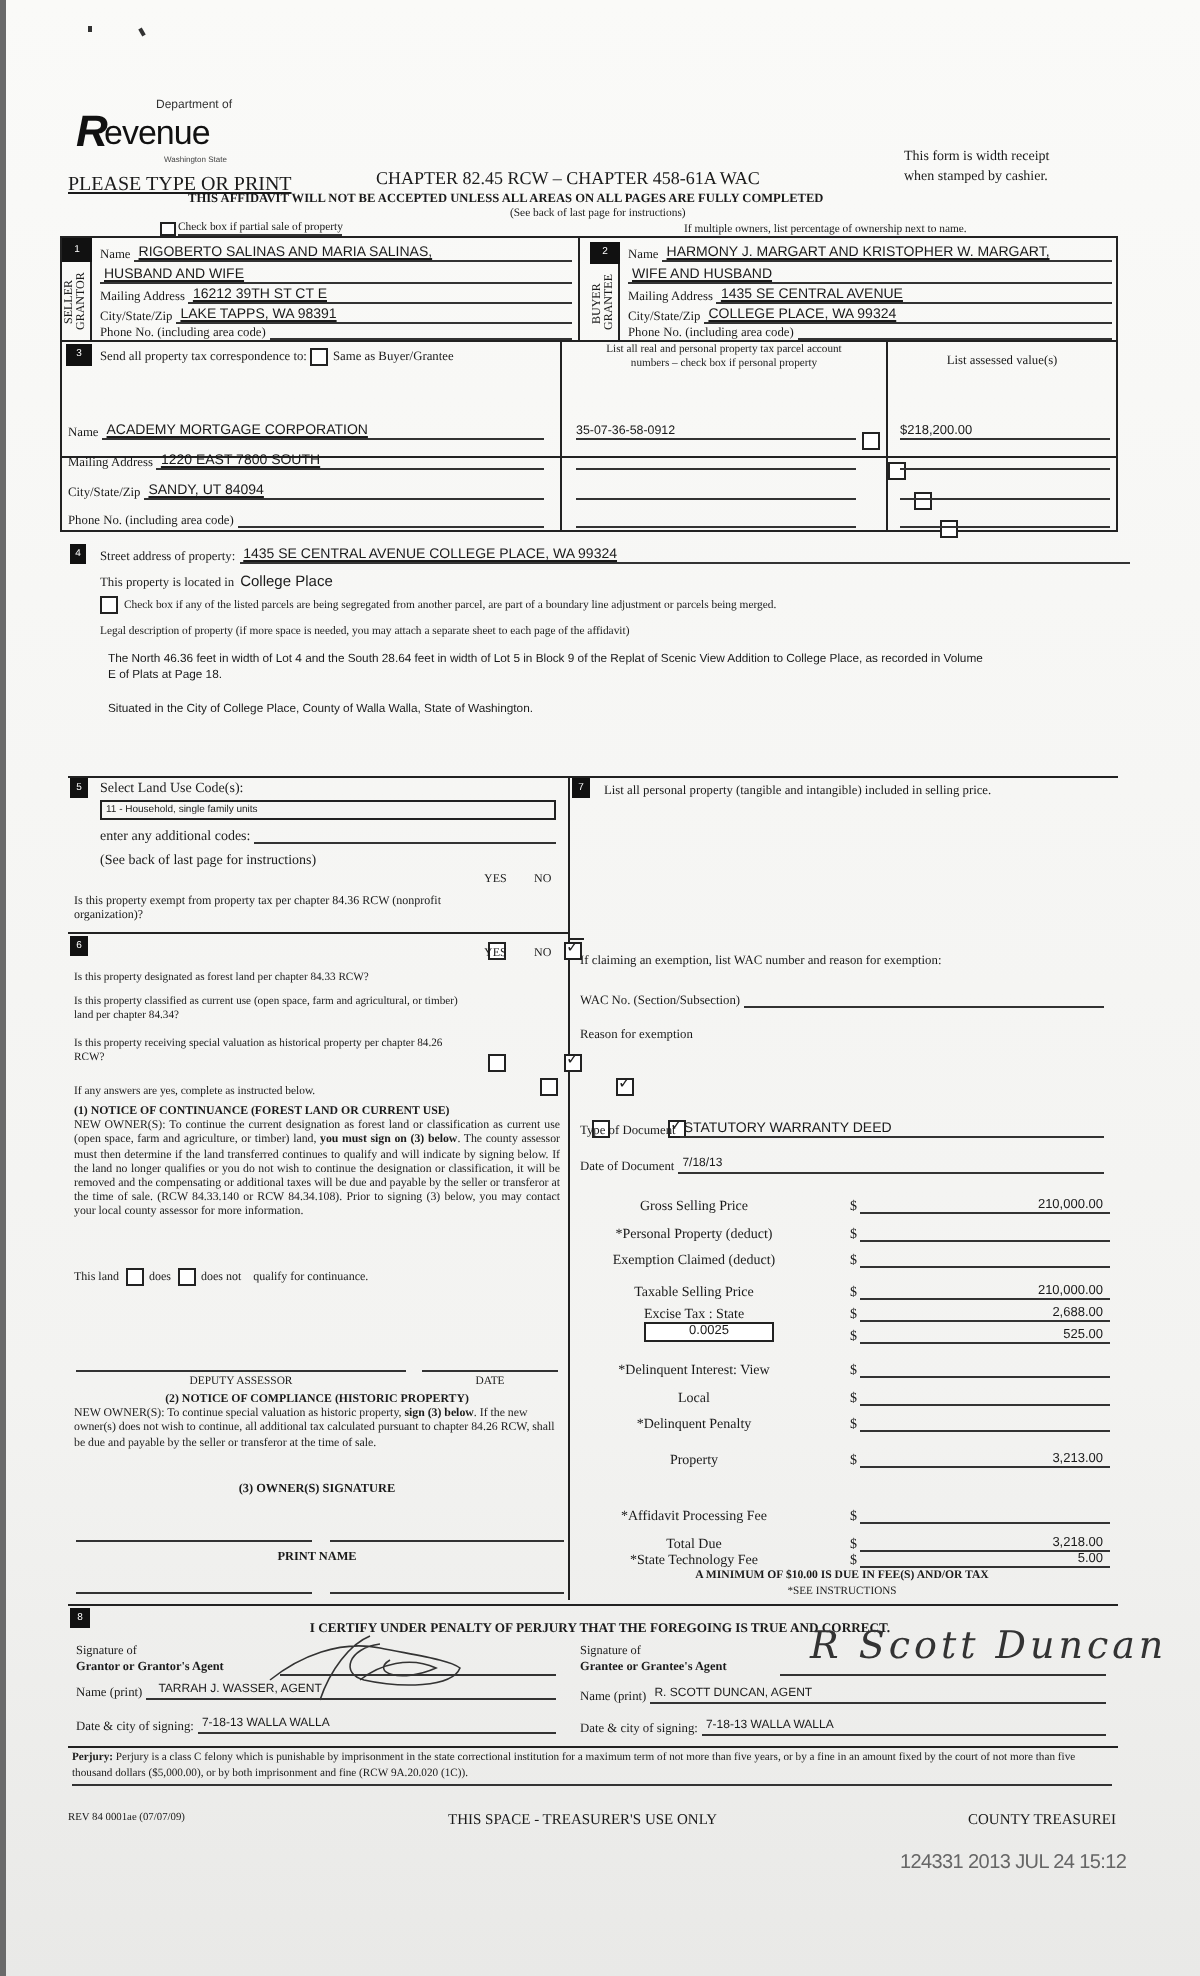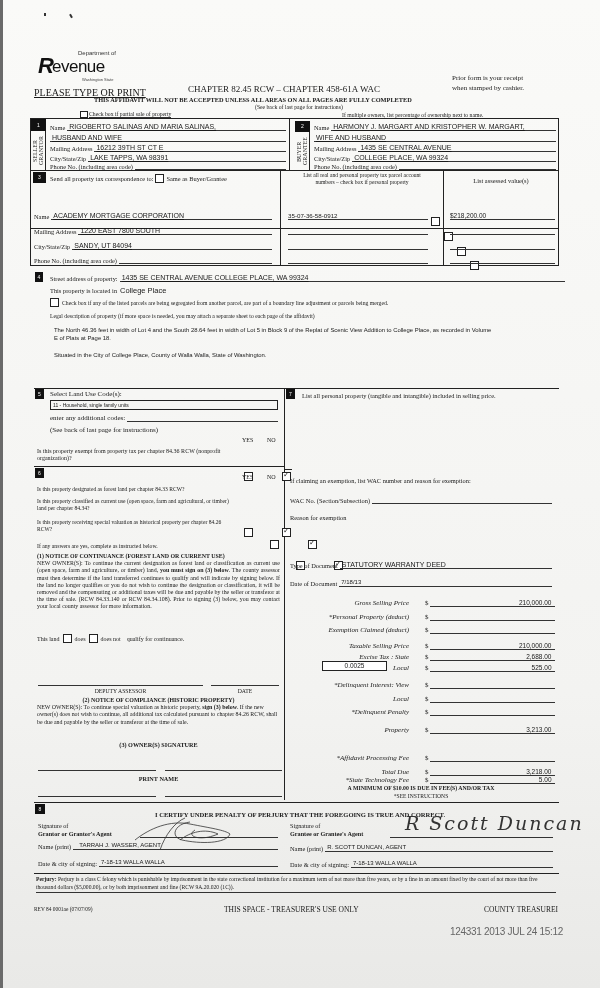--- a/index.html
+++ b/index.html
@@ -18,21 +18,21 @@
         vertical-align:middle; position:relative; }
   .cb.checked::after { content:"\2713"; position:absolute; left:0px; top:-3px; font-size:8px; color:#222; }
   .box { position:absolute; border:1px solid #222; }
   .vlabel { position:absolute; writing-mode: vertical-rl; transform: rotate(180deg);
             font-size:6px; text-align:center; line-height:7px; }
   .row { position:absolute; display:flex; align-items:flex-end; }
   .row .lbl { white-space:nowrap; margin-right:2px; }
   .row .val { flex:1; border-bottom:1px solid #333; font-family:"Liberation Sans", sans-serif;
               font-size:7px; padding-left:2px; height:9px; line-height:9px; }
   .money { position:absolute; display:flex; align-items:flex-end; font-size:7px; }
-  .money .ml { width:140px; text-align:right; padding-right:16px; white-space:nowrap;font-style:italic; }
+  .money .ml { width:140px; text-align:center; padding-right:16px; white-space:nowrap; }
   .money .dollar { margin-right:1px; }
   .money .mv { width:125px; border-bottom:1px solid #333; text-align:right; font-family:"Liberation Sans",sans-serif;
                font-size:6.5px; height:9px; line-height:9px; padding-right:3px; }
   .center { text-align:center; }
   b { font-weight:bold; }
 </style>
 </head>
 <body>
 
 <div class="page">
@@ -45,21 +45,21 @@
   
   <div class="abs" style="left:38px;top:47px;width:80px;height:40px;">
     <div class="abs sans" style="left:40px;top:3px;font-size:6px;color:#333;">Department of</div>
     <div class="abs sans" style="left:0px;top:6px;font-size:22px;font-weight:bold;color:#111;font-style:italic;">R</div>
     <div class="abs sans" style="left:14px;top:10px;font-size:17px;color:#111;letter-spacing:-0.5px;">evenue</div>
     <div class="abs sans" style="left:44px;top:30px;font-size:4px;color:#444;">Washington State</div>
   </div>
 
   <div class="abs" style="left:34px;top:87px;font-size:10px;text-decoration:underline;">PLEASE TYPE OR PRINT</div>
   <div class="abs" style="left:188px;top:84px;font-size:9px;">CHAPTER 82.45 RCW – CHAPTER 458-61A WAC</div>
-  <div class="abs" style="left:452px;top:74px;font-size:7px;">Prior form is your receipt</div>
+  <div class="abs" style="left:452px;top:74px;font-size:7px;">This form is width receipt</div>
   <div class="abs" style="left:452px;top:84px;font-size:7px;">when stamped by cashier.</div>
   <div class="abs" style="left:94px;top:96px;font-size:6.3px;font-weight:bold;">THIS AFFIDAVIT WILL NOT BE ACCEPTED UNLESS ALL AREAS ON ALL PAGES ARE FULLY COMPLETED</div>
   <div class="abs" style="left:255px;top:104px;font-size:5.7px;">(See back of last page for instructions)</div>
 
   <div class="abs" style="left:80px;top:111px;font-size:5.7px;display:flex;align-items:center;">
     <span class="cb" style="width:8px;height:7px;margin-right:1px;"></span>
     <span class="ul">Check box if partial sale of property</span>
   </div>
   <div class="abs" style="left:342px;top:112px;font-size:5.7px;">If multiple owners, list percentage of ownership next to name.</div>
 

